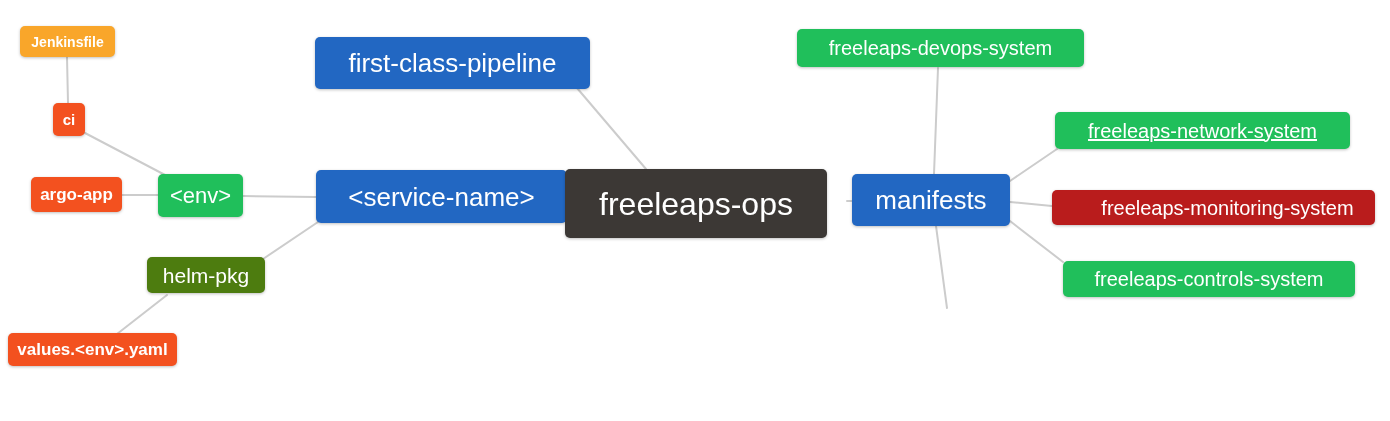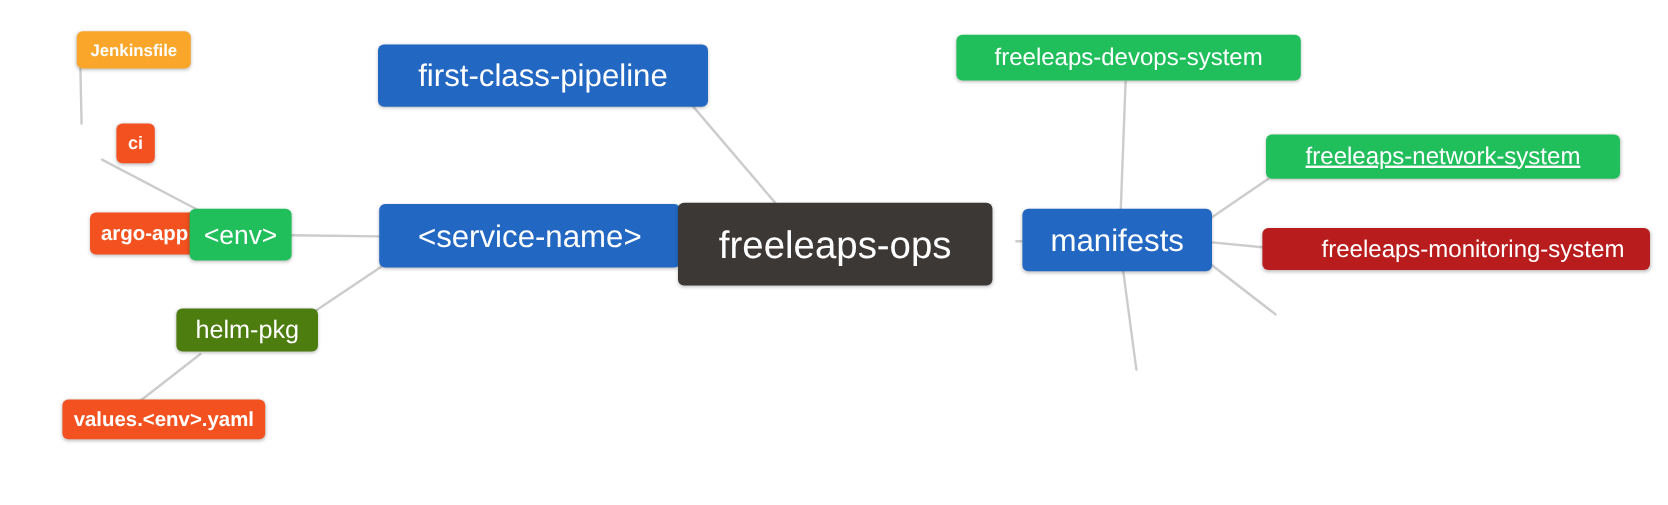--- a/index.html
+++ b/index.html
@@ -35,21 +35,21 @@
     justify-content: center;
     color: #ffffff;
     border-radius: 5px;
     box-shadow: 0 1px 3px rgba(0,0,0,0.25);
     white-space: nowrap;
     cursor: pointer;
     box-sizing: border-box;
     line-height: 1;
     user-select: none;
   }
-  .node.small { font-weight: 700; margin-left: 44px; }
+  .node.small { font-weight: 700; }
 </style>
 </head>
 <body>
 
 <div id="mindmap-canvas" style="background: rgb(255, 255, 255);">
 
   <svg id="edge-layer" viewBox="0 0 1390 421" xmlns="http://www.w3.org/2000/svg">
     <line x1="67" y1="57" x2="68" y2="103"></line>
     <line x1="85" y1="133" x2="167" y2="176"></line>
     <line x1="122" y1="195" x2="158" y2="195"></line>
@@ -85,15 +85,16 @@
   <div class="node" style="left: 565px; top: 169px; width: 262px; height: 69px; font-size: 32px; background: rgb(60, 56, 53);">freeleaps-ops</div>
 
   <div class="node" style="left: 852px; top: 174px; width: 158px; height: 52px; font-size: 26px; background: rgb(34, 103, 194);">manifests</div>
 
   <div class="node" style="left: 797px; top: 29px; width: 287px; height: 38px; font-size: 20px; background: rgb(32, 191, 91);">freeleaps-devops-system</div>
 
   <div class="node" style="left: 1055px; top: 112px; width: 295px; height: 37px; font-size: 20px; background: rgb(32, 191, 91); text-decoration: underline;">freeleaps-network-system</div>
 
   <div class="node" style="left: 1052px; top: 190px; width: 323px; height: 35px; font-size: 20px; background: #b91c1c; padding-left: 28px;">freeleaps-monitoring-system</div>
 
+  <div class="node" style="left: 1063px; top: 261px; width: 292px; height: 36px; font-size: 20px; background: rgb(32, 191, 91);">freeleaps-controls-system</div>
 
 
 </div>
 
 </body></html>

